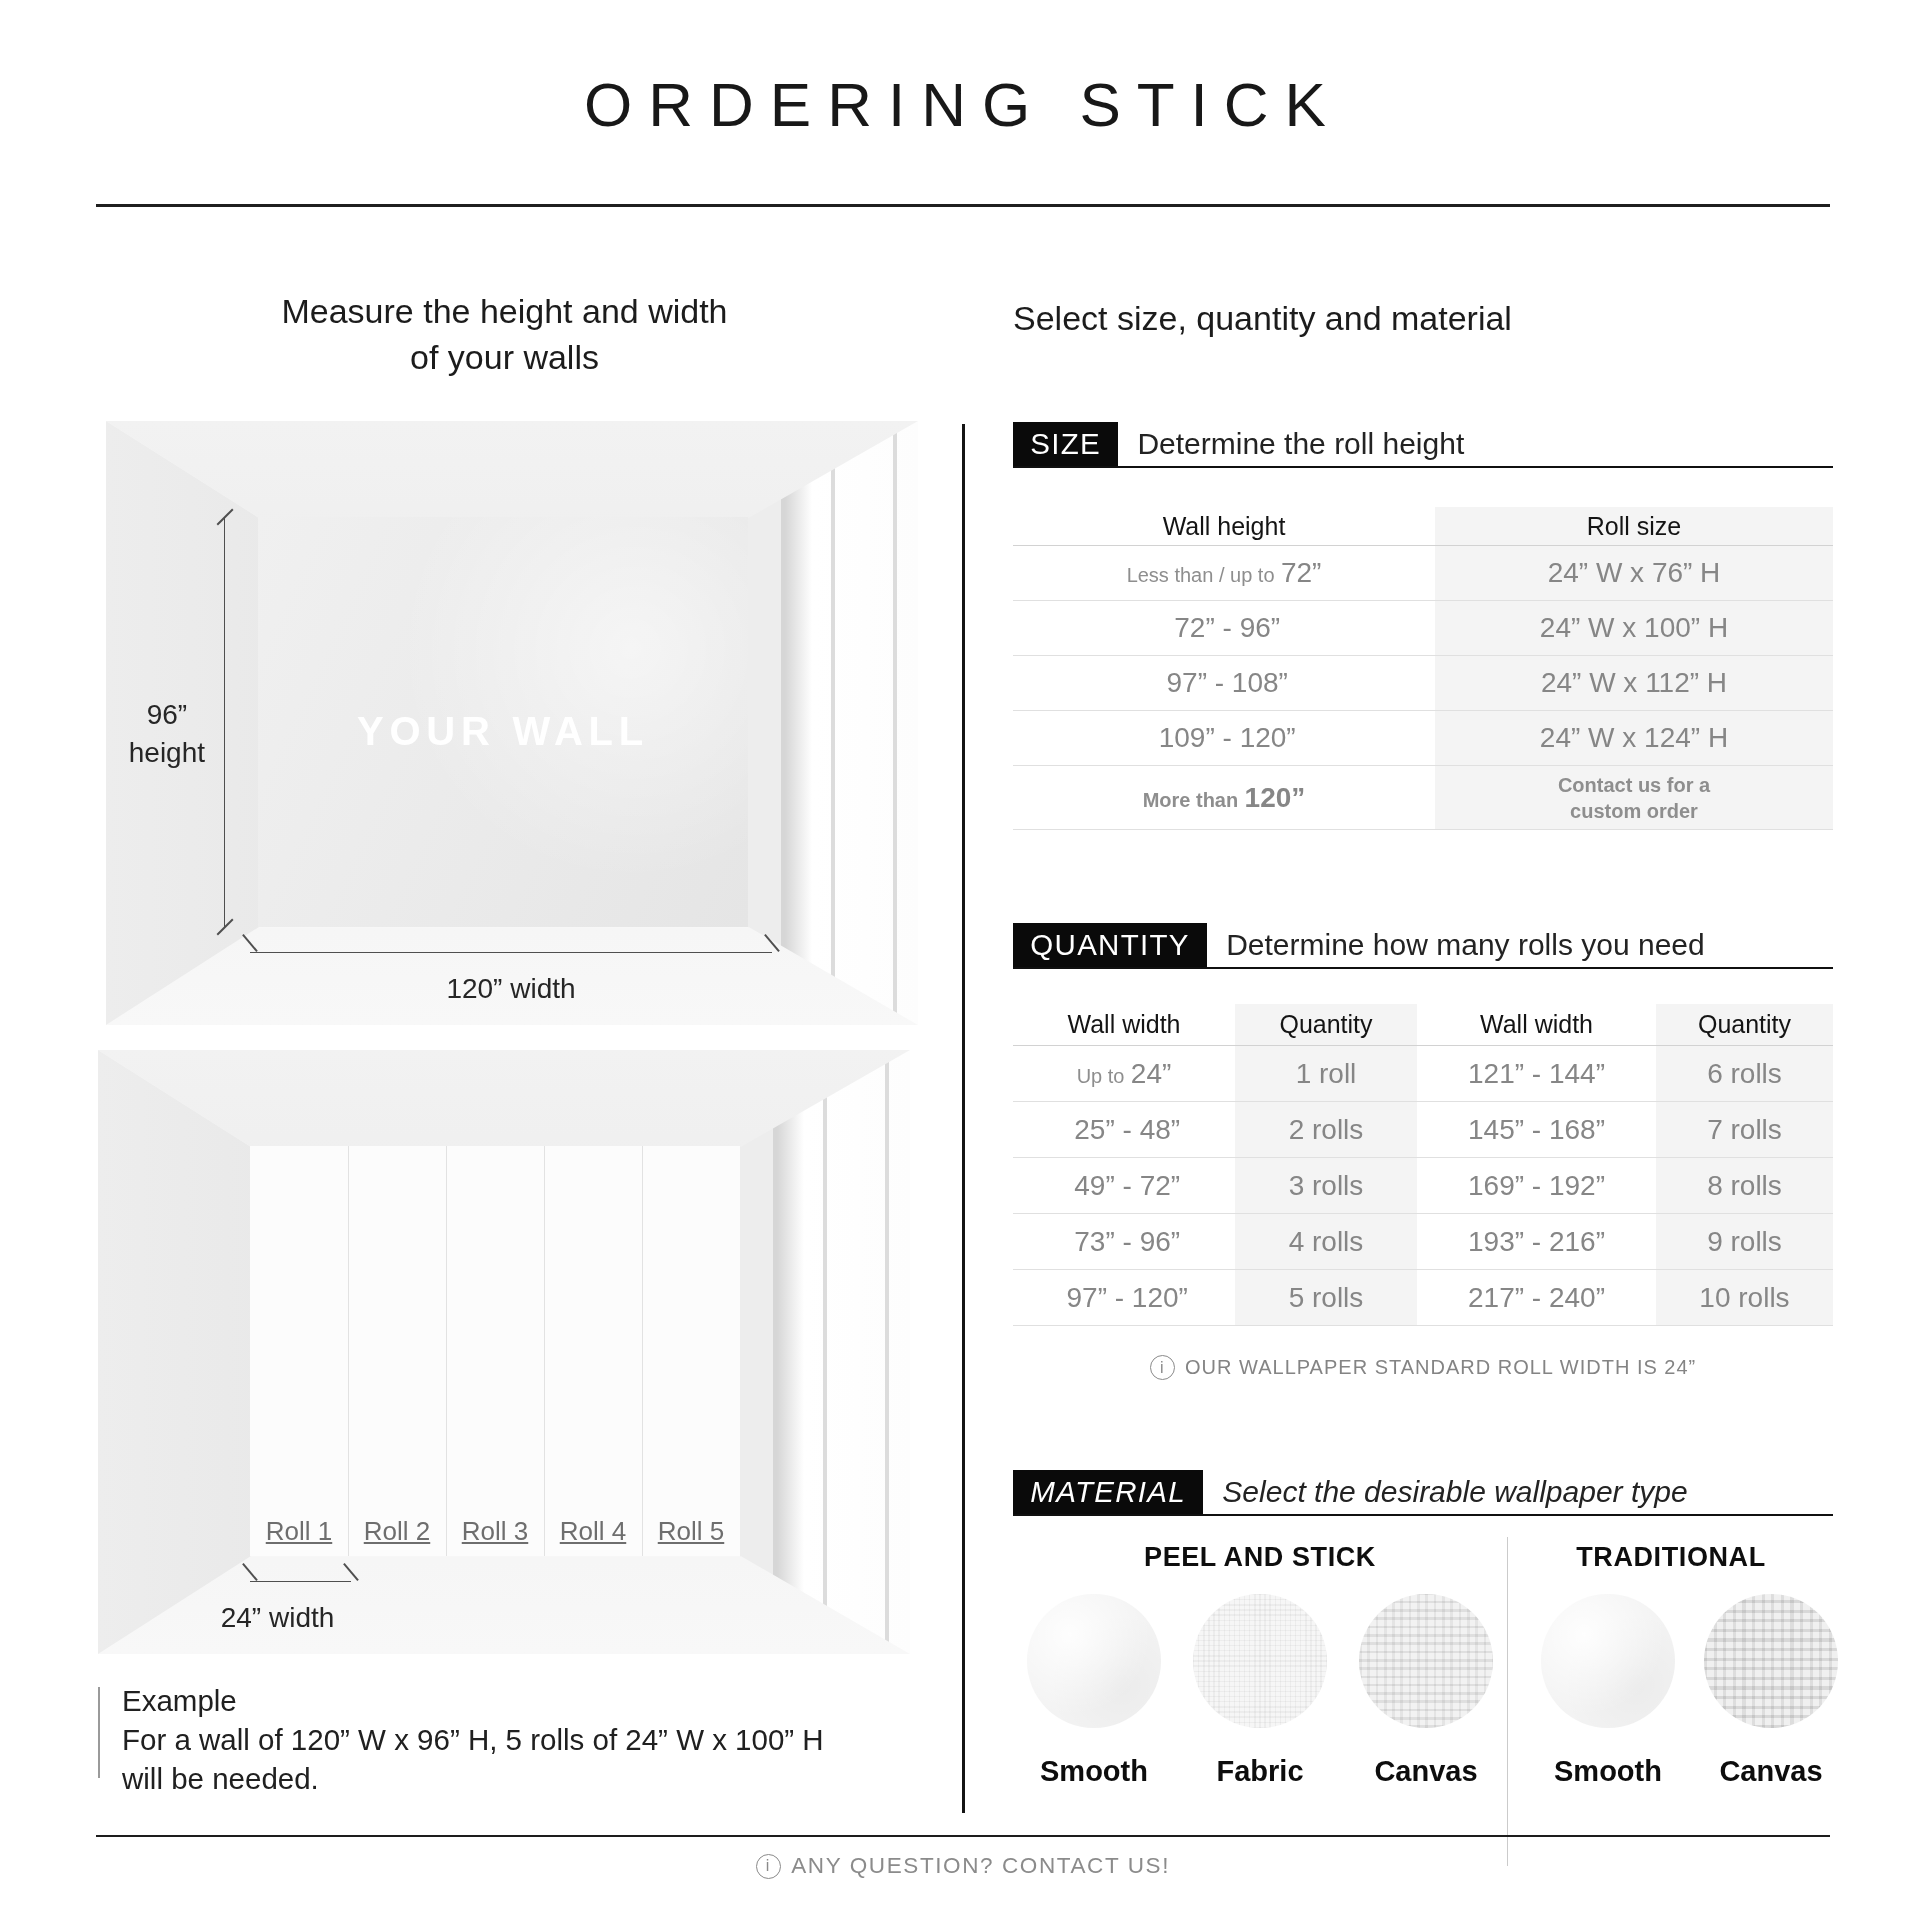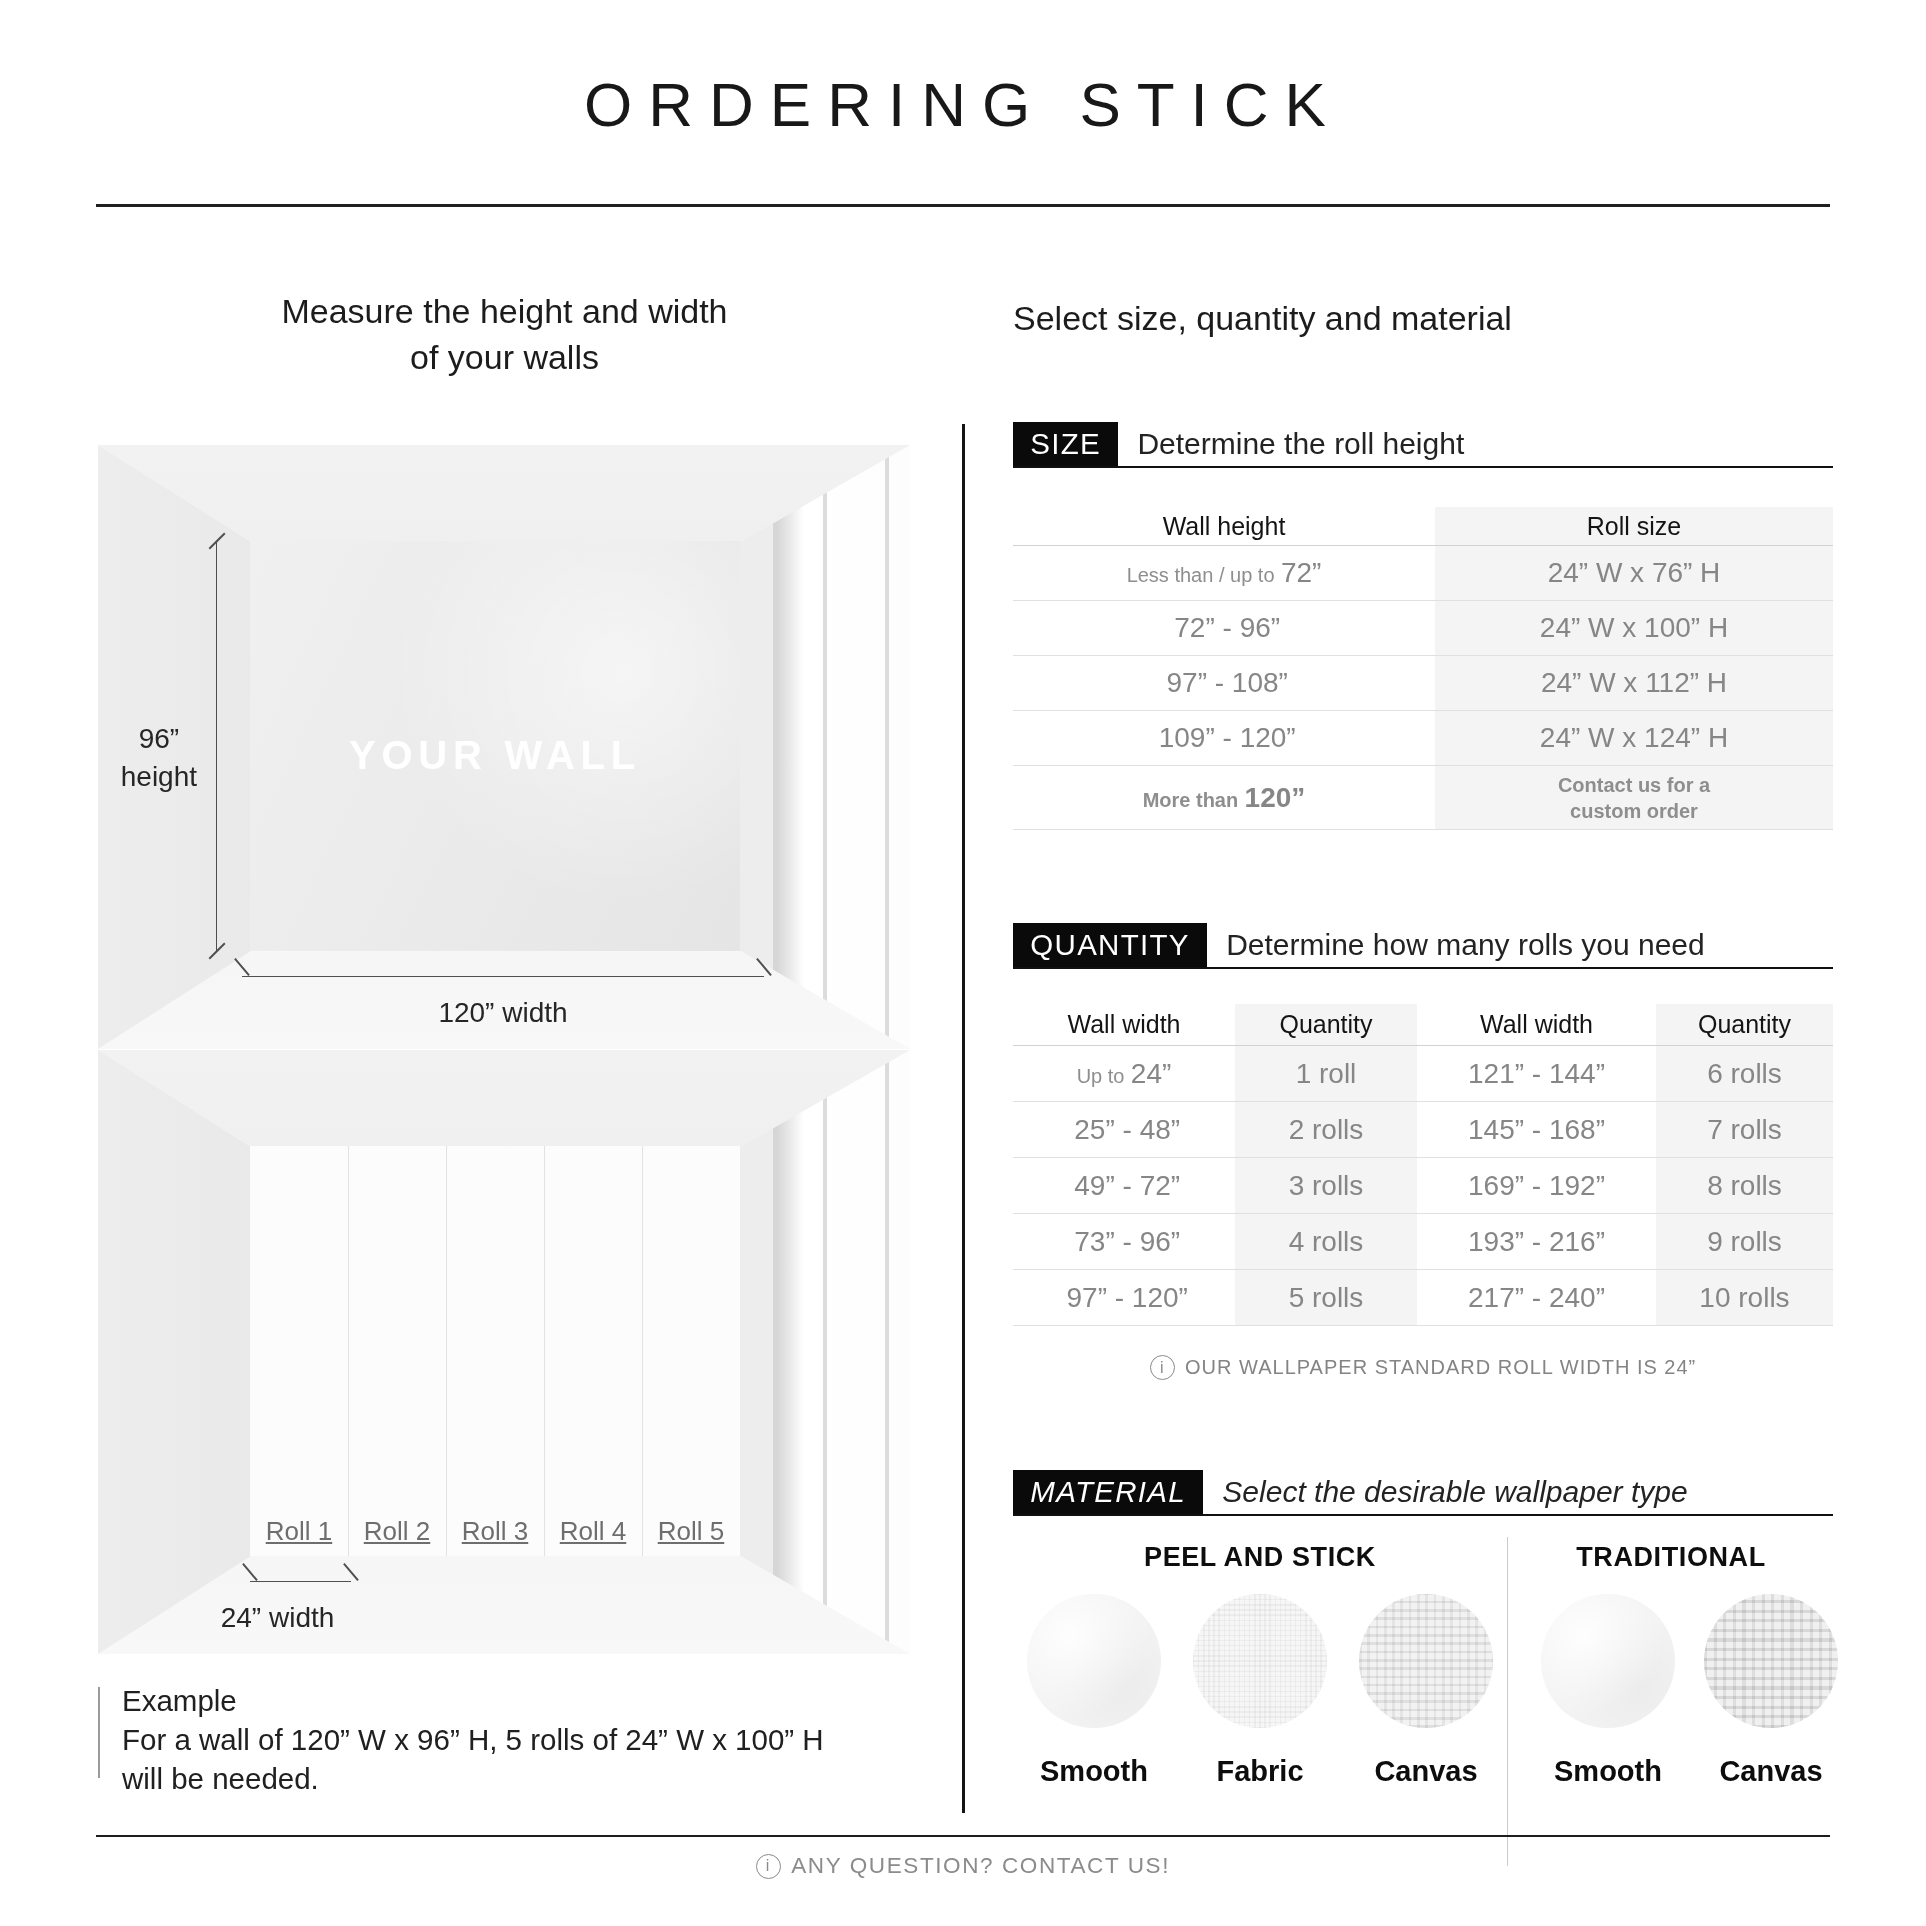--- a/index.html
+++ b/index.html
@@ -12,21 +12,21 @@
 
   
   .left-heading{position:absolute;left:96px;top:289px;width:817px;text-align:center;
     font-size:34px;line-height:1.35;color:#1c1c1c;}
   .right-heading{position:absolute;left:1013px;top:299px;width:820px;
     font-size:34px;color:#1c1c1c;}
   .center-divider{position:absolute;left:962px;top:424px;width:2.6px;height:1389px;background:#141414;}
 
   
   .room{position:absolute;left:98px;width:812px;height:604px;overflow:hidden;background:#fafafa;}
-  #room1{top:445px;} #room2{top:1050px;}
+  #room1{top:421px;margin-left:8px;} #room2{top:1050px;}
   .window-strip{position:absolute;left:642px;top:0;width:170px;height:604px;
     background:linear-gradient(to right,#ededed 0 33px,#d6d6d6 33px 37px,#ffffff 64px,#fdfdfd);}
   .mullion{position:absolute;top:0;width:3.9px;height:100%;background:#dcdcdc;}
   .m1{left:83px;} .m2{left:145px;}
   .ceiling{position:absolute;inset:0;clip-path:polygon(0 0,100% 0,79.2% 16%,18.8% 16%);
     background:linear-gradient(to bottom,#f2f2f2,#e4e4e4);}
   .floor{position:absolute;inset:0;clip-path:polygon(18.8% 83.8%,79.2% 83.8%,100% 100%,0 100%);
     background:radial-gradient(ellipse at 80% 30%,rgba(255,255,255,.85),rgba(255,255,255,0) 55%),
     linear-gradient(to bottom,#ebebeb,#f8f8f8);}
   .leftwall{position:absolute;inset:0;clip-path:polygon(0 0,18.8% 16%,18.8% 83.8%,0 100%);

